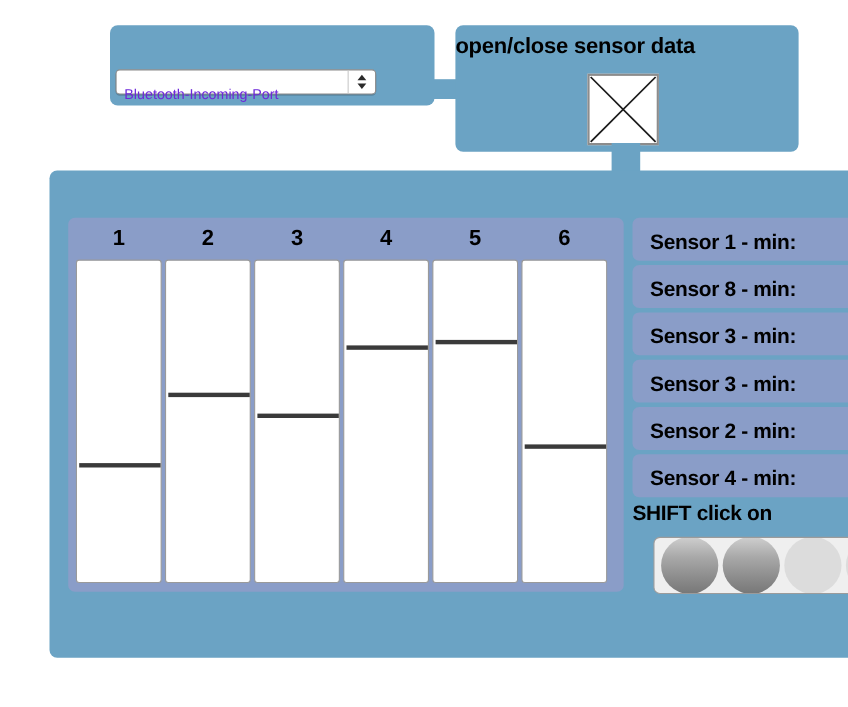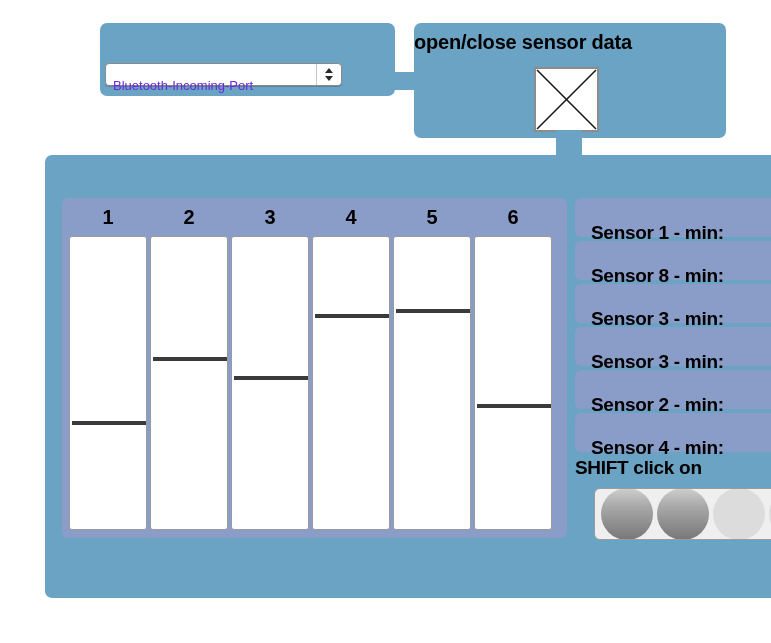--- a/index.html
+++ b/index.html
@@ -199,21 +199,21 @@
     position: relative;
     width: 226px;
     height: 39px;
     background: #8a9dc8;
     border-radius: 6px;
     margin-bottom: 4px;
   }
   .sensor-label {
     position: absolute;
     left: 16px;
-    top: 24px;
+    top: 12px;
     font-size: 19px;
     font-weight: bold;
     color: #000;
     white-space: nowrap;
     letter-spacing: -0.3px;
   }
 
   
   #shift-hint {
     position: absolute;

